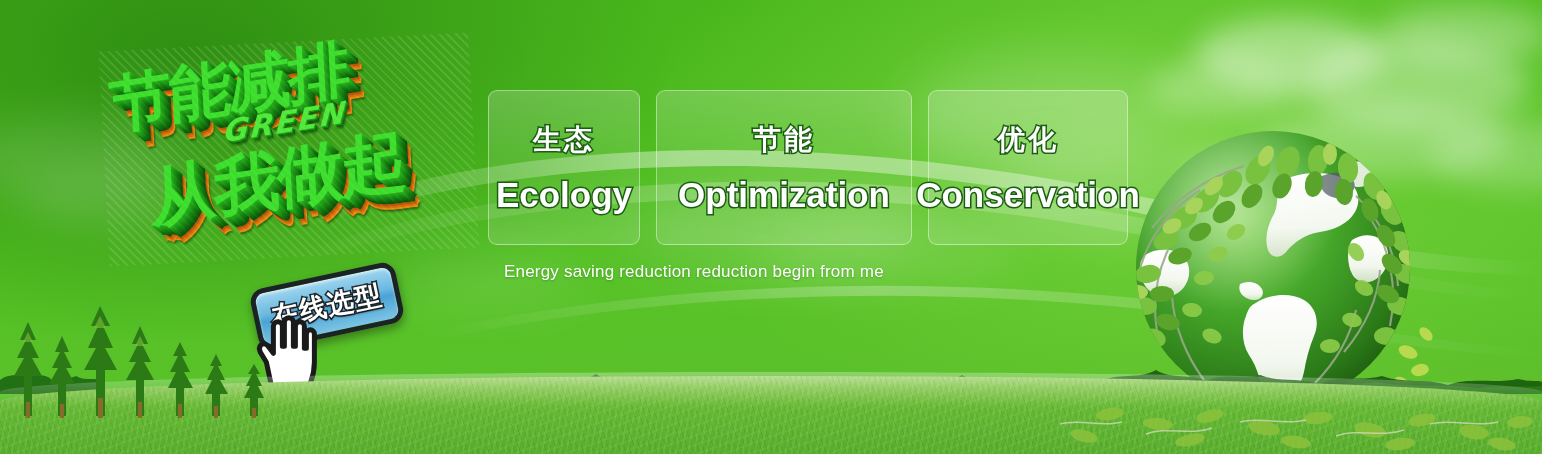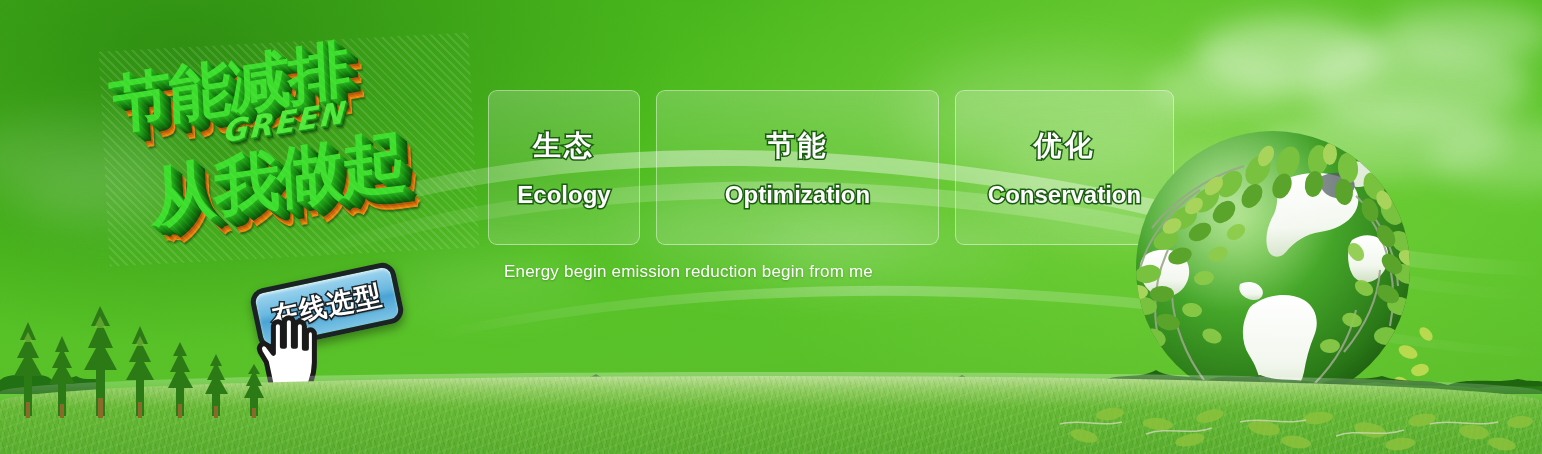--- a/index.html
+++ b/index.html
@@ -128,31 +128,31 @@
   .card{
     position:relative;
     height:155px;
     border-radius:9px;
     background:linear-gradient(180deg, rgba(255,255,255,.20), rgba(255,255,255,.08) 55%, rgba(255,255,255,.14));
     border:1px solid rgba(255,255,255,.42);
     display:flex;flex-direction:column;align-items:center;justify-content:center;
     gap:16px;
   }
   .card.c1{width:152px;}
-  .card.c2{width:283px;}
-  .card.c3{width:219px;}
+  .card.c2{width:256px;}
+  .card.c3{width:200px;}
   .card-cn{
     font-family:"DejaVu Sans","Liberation Sans",sans-serif;
     font-size:28px;font-weight:bold;color:#ffffff;letter-spacing:3px;
     -webkit-text-stroke:3px #1b5e12;
     paint-order:stroke fill;
   }
   .card-en{
     font-family:"Liberation Sans","DejaVu Sans",sans-serif;
-    font-size:24px;font-weight:bold;color:#ffffff;letter-spacing:0px;
+    font-size:35px;font-weight:bold;color:#ffffff;letter-spacing:0px;
     -webkit-text-stroke:3px #1b5e12;
     paint-order:stroke fill;
   }
   .tagline{
     position:absolute;left:504px;top:262px;
     font-family:"Liberation Sans","DejaVu Sans",sans-serif;
     font-size:17px;color:#ffffff;letter-spacing:.2px;
     text-shadow:0 1px 2px rgba(25,80,10,.35);
   }
 
@@ -229,21 +229,21 @@
     <div class="card c2">
       <div class="card-cn">节能</div>
       <div class="card-en">Optimization</div>
     </div>
     <div class="card c3">
       <div class="card-cn">优化</div>
       <div class="card-en">Conservation</div>
     </div>
   </div>
 
-  <div class="tagline">Energy begin emission reduction begin from me</div>
+  <div class="tagline">Energy saving reduction reduction begin from me</div>
 
   <div class="globe-wrap">
     <svg viewBox="0 0 330 330" width="330" height="330">
       <defs>
         <radialGradient id="gsphere" cx="38%" cy="32%" r="78%">
           <stop offset="0" stop-color="#7ed24a"></stop>
           <stop offset=".42" stop-color="#46a82a"></stop>
           <stop offset=".80" stop-color="#2b7a18"></stop>
           <stop offset="1" stop-color="#19540d"></stop>
         </radialGradient>

